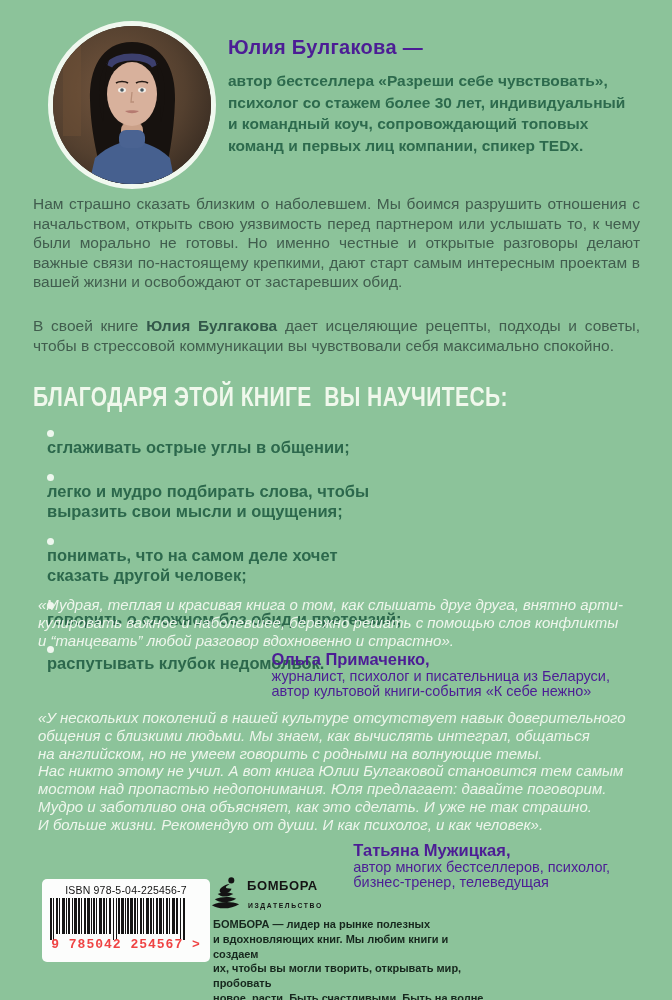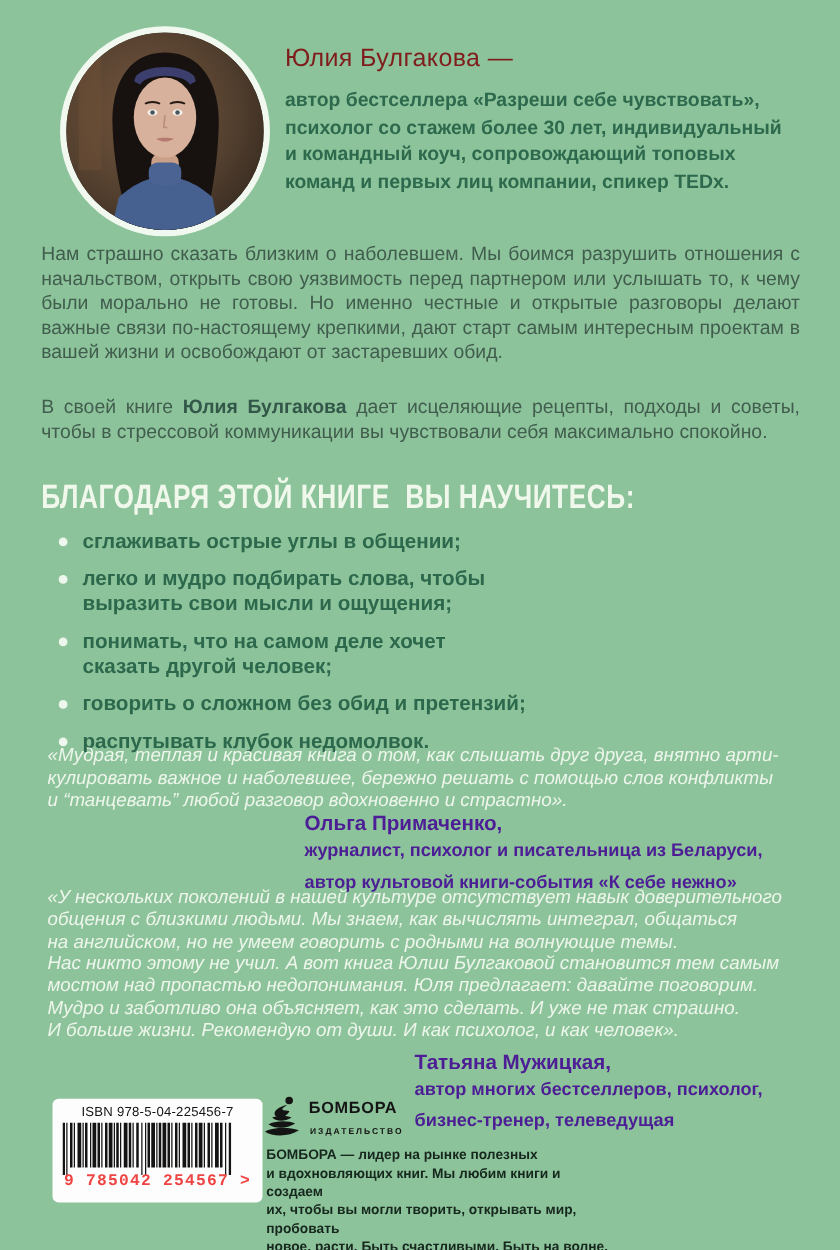--- a/index.html
+++ b/index.html
@@ -10,21 +10,21 @@
   }
   
   .photo{
     position:absolute; left:48px; top:21px; width:168px; height:168px;
     box-sizing:border-box; border:5px solid #f0f8ef; border-radius:50%;
     overflow:hidden; background:#3a2e26;
   }
   .photo svg{display:block; width:100%; height:100%;}
   .author-name{
     position:absolute; left:228px; top:36px;
-    font-size:20px; font-weight:normal; color:#7f1d1d; letter-spacing:.3px;
+    font-size:20px; font-weight:bold; color:#4c1d95; letter-spacing:.3px;
   }
   .author-bio{
     position:absolute; left:228px; top:70px; width:420px;
     font-size:15.5px; font-weight:bold; color:#2d6a4d; line-height:21.5px;
     white-space:pre-line;
   }
   
   .para{
     position:absolute; left:33px; width:607px;
     font-size:15.5px; color:#415d4e; line-height:19.6px; text-align:justify;
@@ -36,21 +36,21 @@
   .benefits-heading{
     position:absolute; left:33px; top:382px;
     font-size:27px; font-weight:bold; color:#f0f8ec; letter-spacing:.5px;
     transform:scaleX(.78); transform-origin:left center; white-space:pre;
   }
   .benefits-list{
     position:absolute; left:47px; top:423px; width:400px;
     margin:0; padding:0; list-style:none;
   }
   .benefits-list li{
-    display:flex; align-items:flex-start; margin-bottom:10px;
+    display:flex; align-items:flex-start; margin-bottom:10px;flex-direction:column;
   }
   .benefits-list .dot{
     flex:0 0 auto; width:7px; height:7px; border-radius:50%;
     background:#eef7ee; margin:7px 12px 0 0;
   }
   .benefits-list .item-text{
     font-size:16.5px; font-weight:bold; color:#2c684c; line-height:20px;
     white-space:pre-line;
   }
   
@@ -60,21 +60,21 @@
     white-space:pre-line;
   }
   .quote1{top:596px;}
   .quote2{top:709px;}
   .attr{
     position:absolute; right:62px; text-align:left; color:#4c1d95;
   }
   .attr1{top:650px;}
   .attr2{top:841px;}
   .attr .attr-name{font-size:16.5px; font-weight:bold; line-height:19px;}
-  .attr .attr-creds{font-size:14.5px; line-height:25px; white-space:pre-line;font-weight:bold;}
+  .attr .attr-creds{font-size:14.5px; line-height:15px; white-space:pre-line;}
   
   .barcode-box{
     position:absolute; left:42px; top:879px; width:168px; height:83px;
     background:#fcfdfc; border-radius:5px;
   }
   .isbn{
     position:absolute; left:0; right:0; top:5px; text-align:center;
     font-size:10.5px; color:#141414; letter-spacing:.2px;
   }
   .bars{position:absolute; left:8px; top:19px;}

